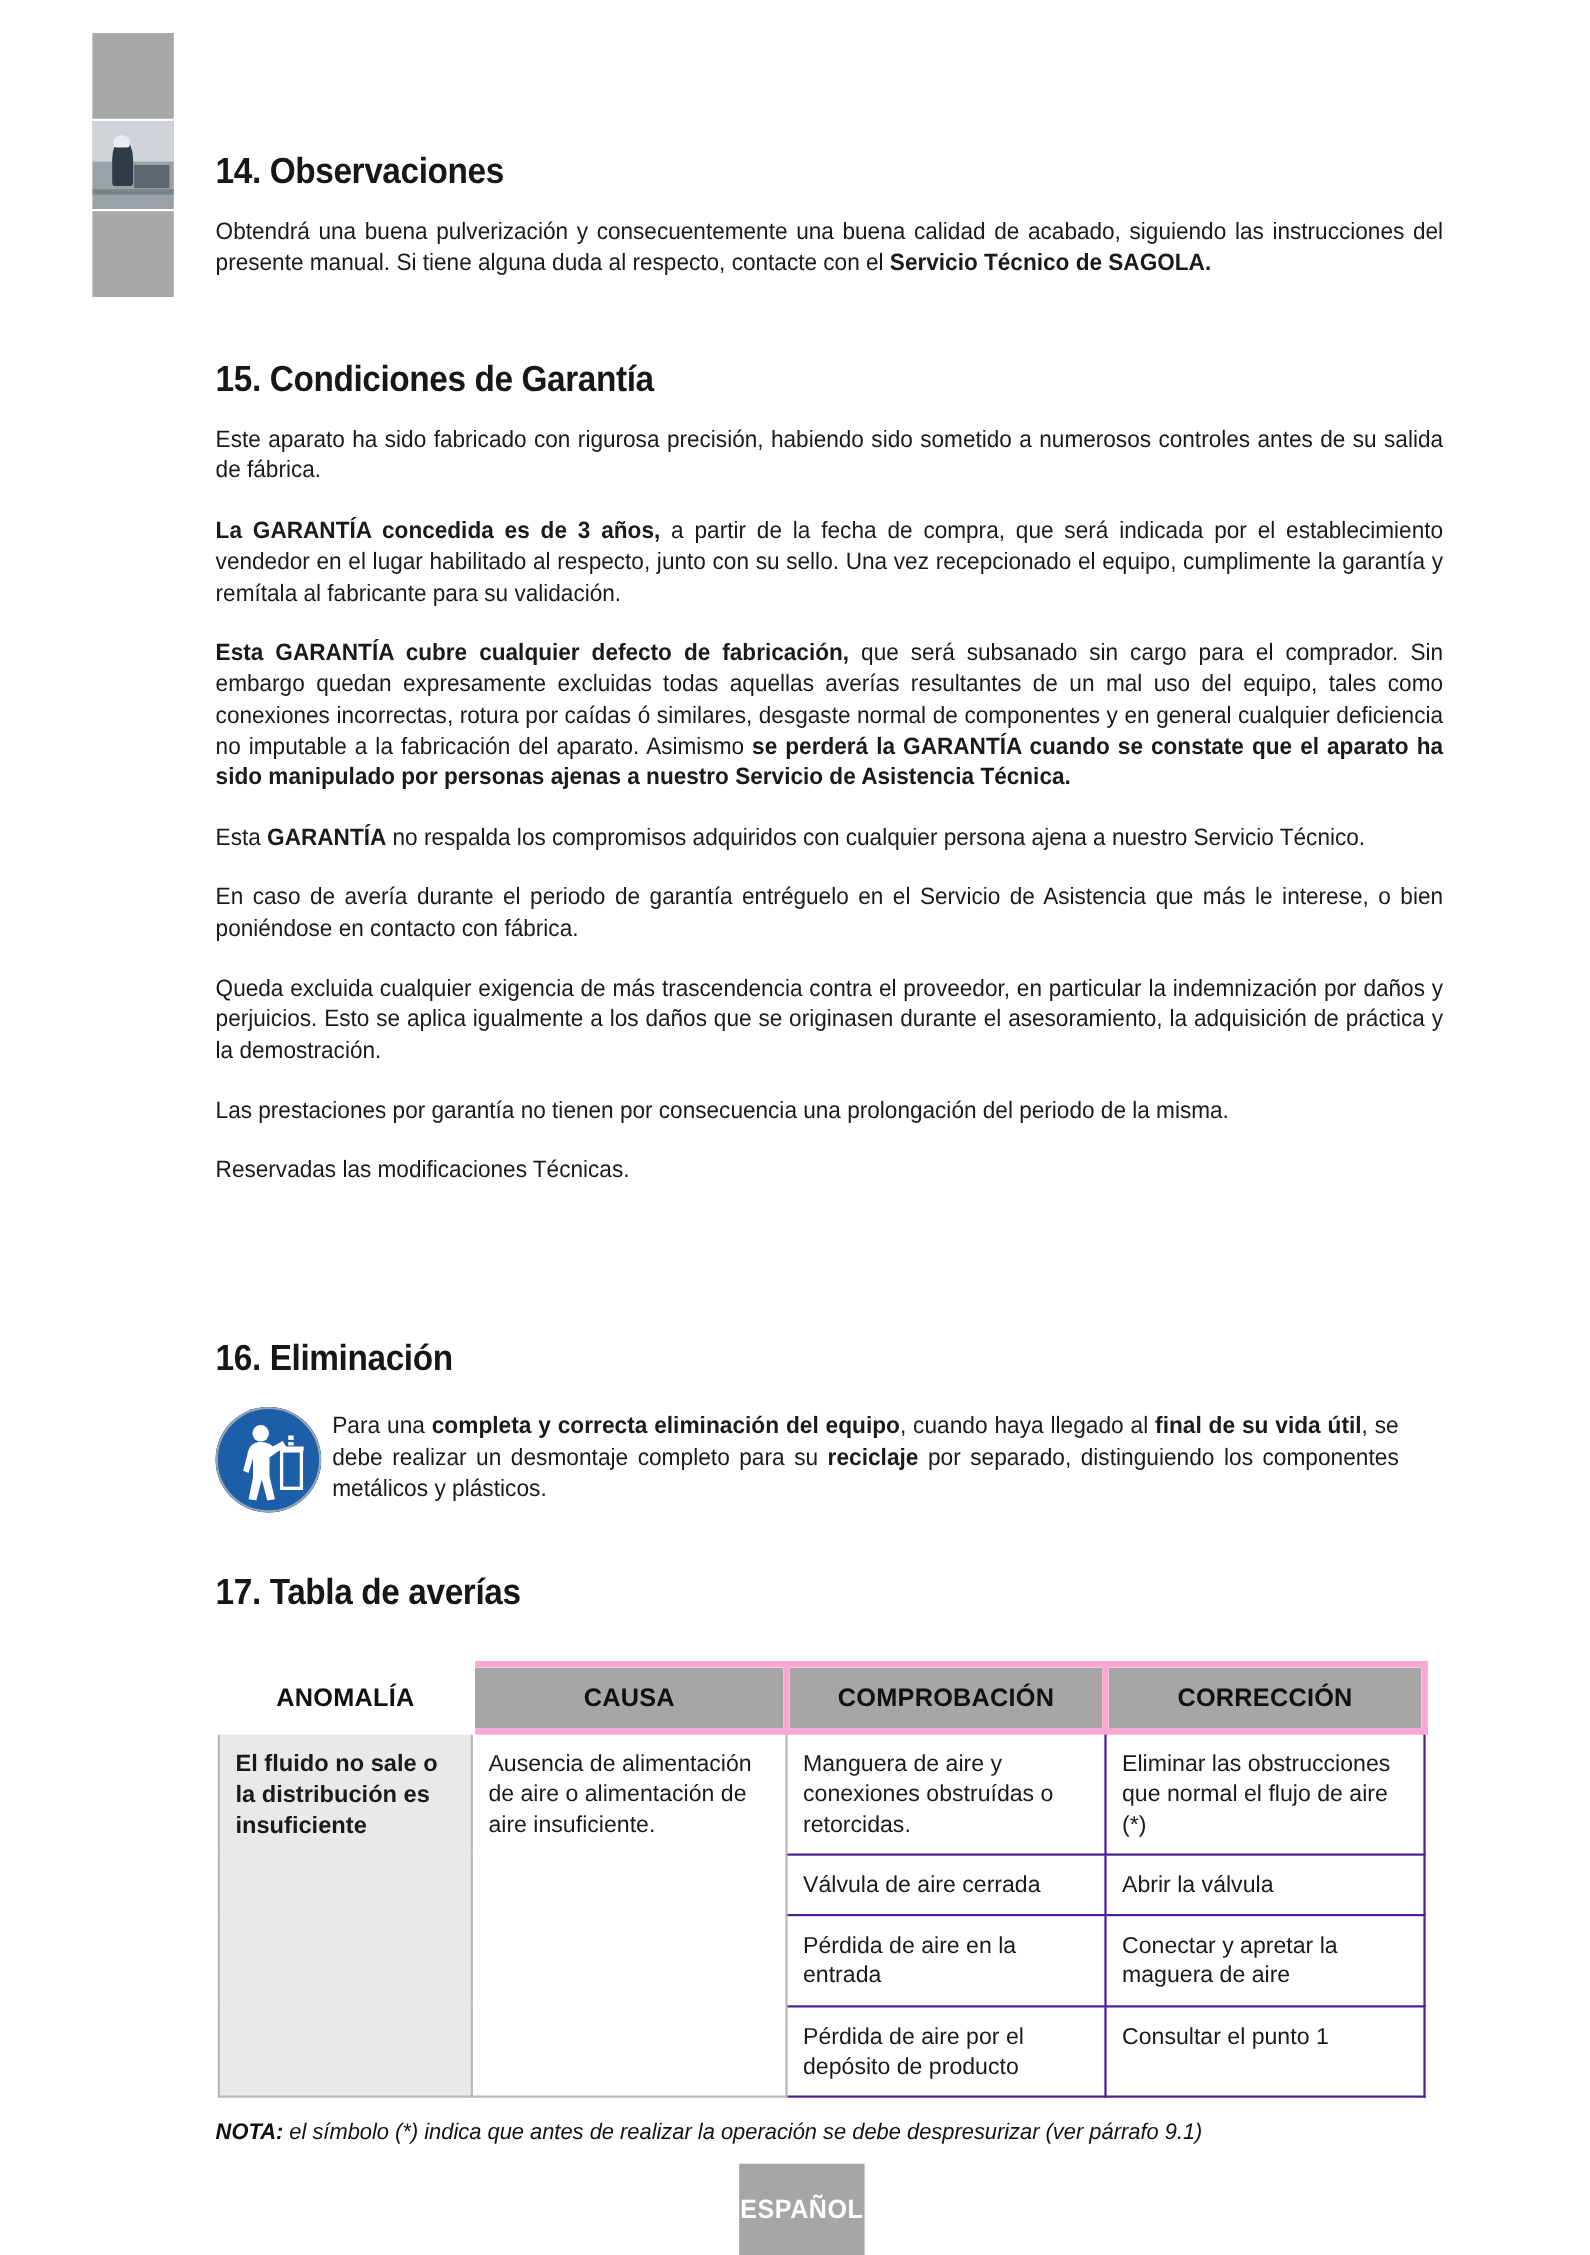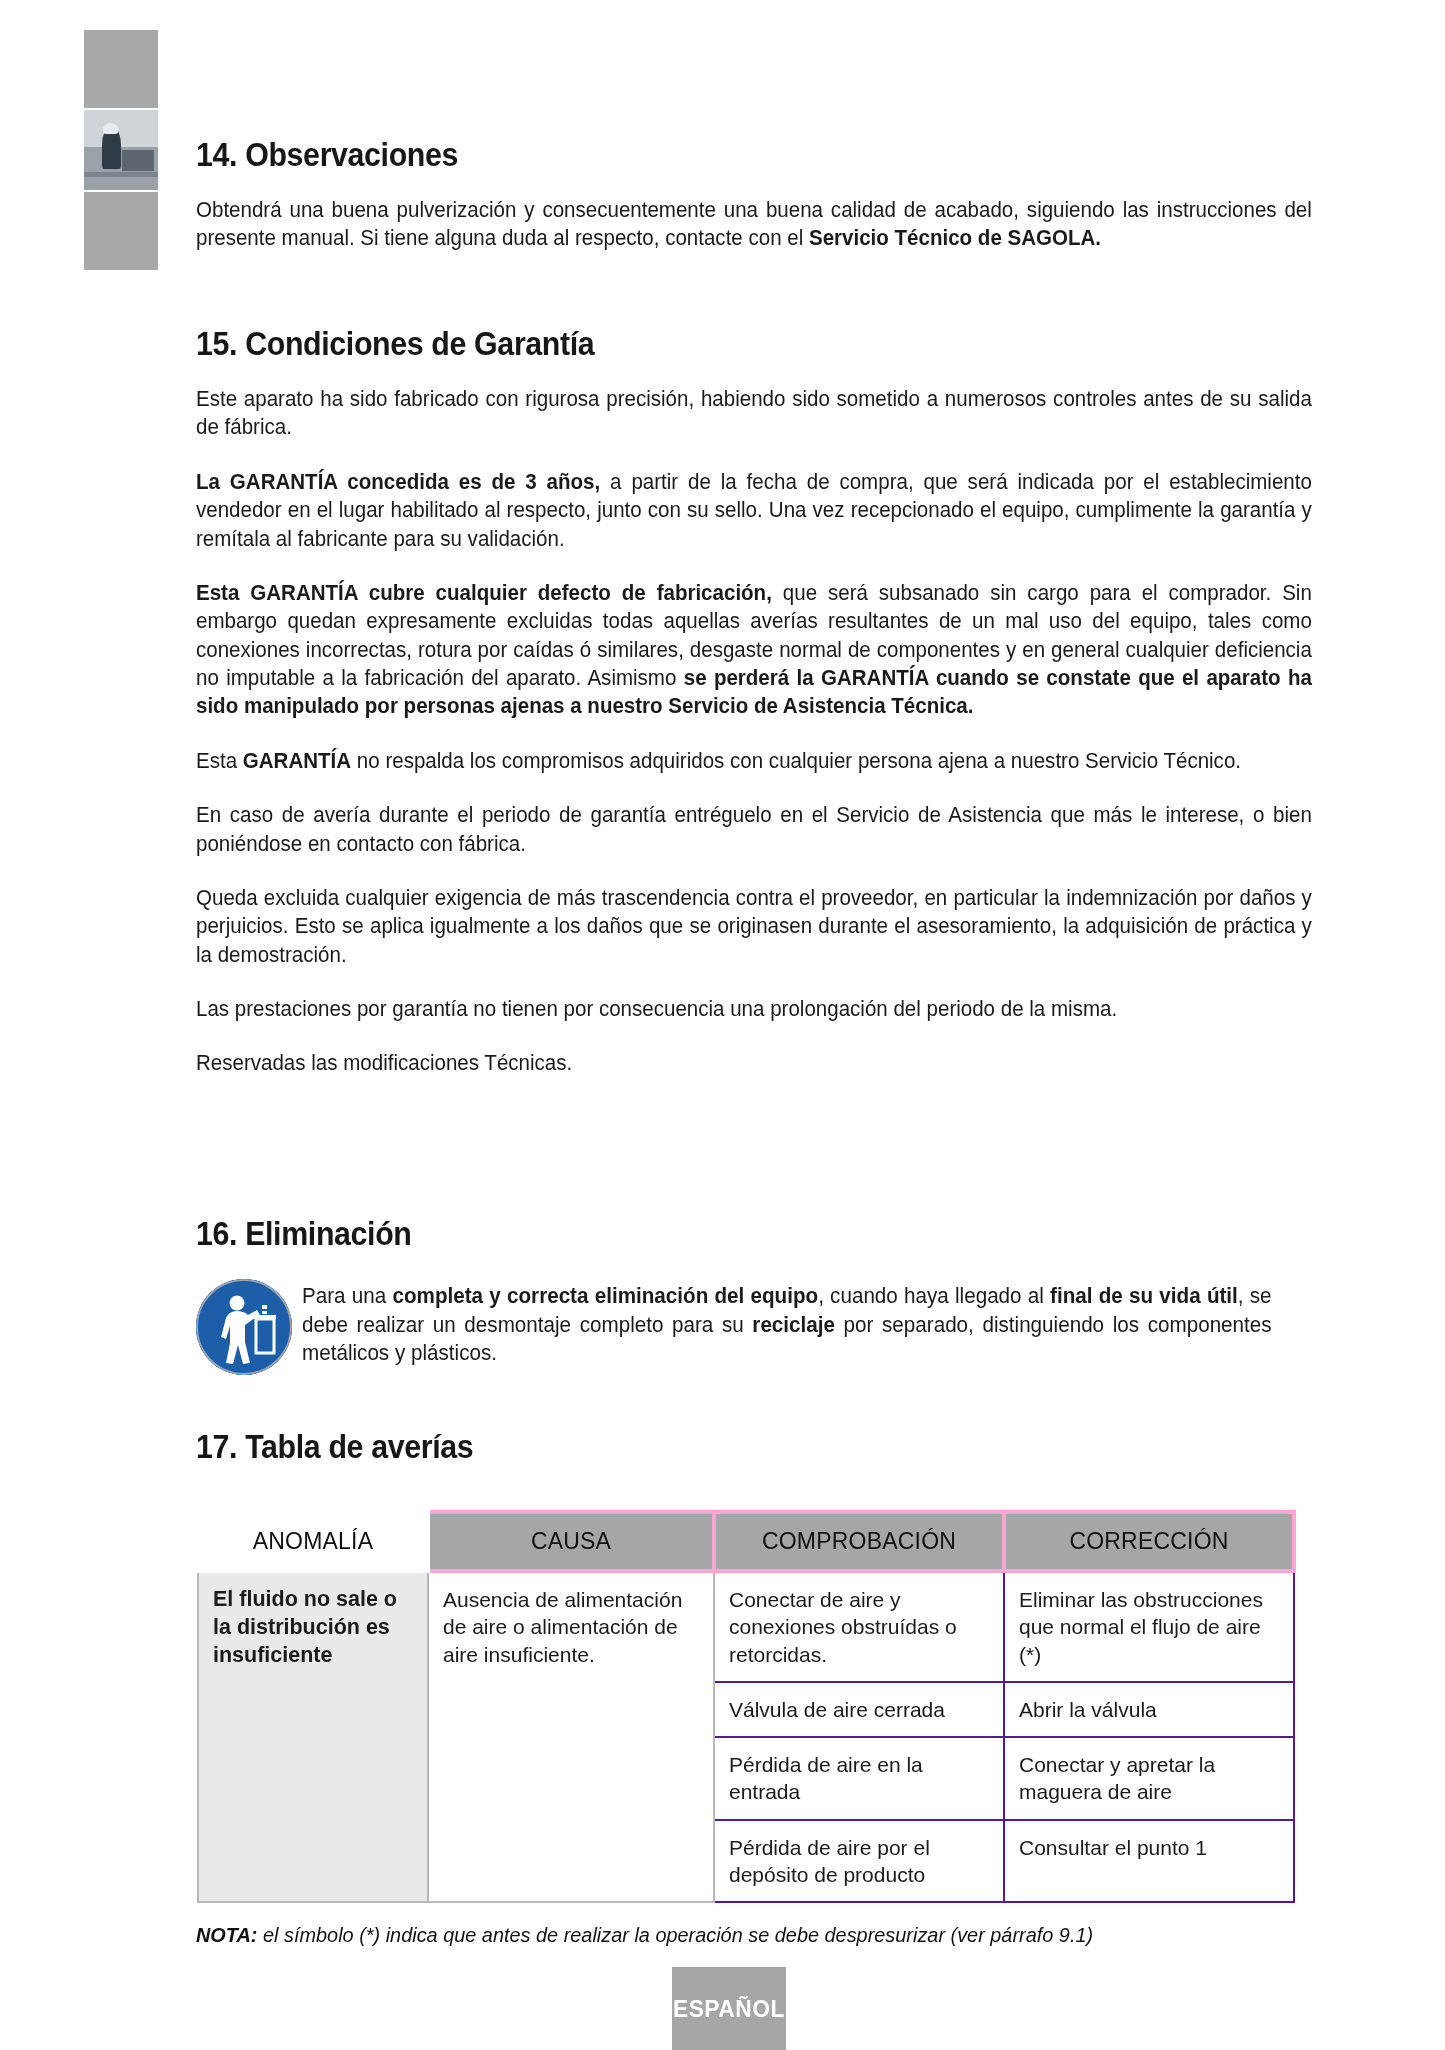--- a/index.html
+++ b/index.html
@@ -91,24 +91,24 @@
   table.faults {
     border-collapse: collapse;
     width: 1096px;
     margin-top: 44px;
     table-layout: fixed;
   }
   table.faults th {
     background:#a6a6a6;
     color:#111;
     font-size:23px;
-    font-weight:normal;
+    font-weight:bold;
     padding:14px 6px;
     text-align:center;
-    border: 4px solid #f9a8d4;
+    border: 6px solid #f9a8d4;
     font-family:"Liberation Sans Narrow","Liberation Sans",sans-serif;
     letter-spacing:0.2px;
     transform: scaleX(1);
   }
   table.faults th.anomalia {
     background:#ffffff;
     border-color:#ffffff;
   }
   table.faults td {
     border: 2px solid #4c1d95;
@@ -241,21 +241,21 @@
           <th class="anomalia">ANOMALÍA</th>
           <th>CAUSA</th>
           <th>COMPROBACIÓN</th>
           <th>CORRECCIÓN</th>
         </tr>
       </thead>
       <tbody>
         <tr>
           <td class="anomalia-cell" rowspan="4">El fluido no sale o la distribución es insuficiente</td>
           <td class="causa-cell" rowspan="4">Ausencia de alimentación de aire o alimentación de aire insuficiente.</td>
-          <td>Conectar de aire y conexiones obstruídas o retorcidas.</td>
+          <td>Manguera de aire y conexiones obstruídas o retorcidas.</td>
           <td>Eliminar las obstrucciones que normal el flujo de aire (*)</td>
         </tr>
         <tr>
           <td>Válvula de aire cerrada</td>
           <td>Abrir la válvula</td>
         </tr>
         <tr>
           <td>Pérdida de aire en la entrada</td>
           <td>Conectar y apretar la maguera de aire</td>
         </tr>

